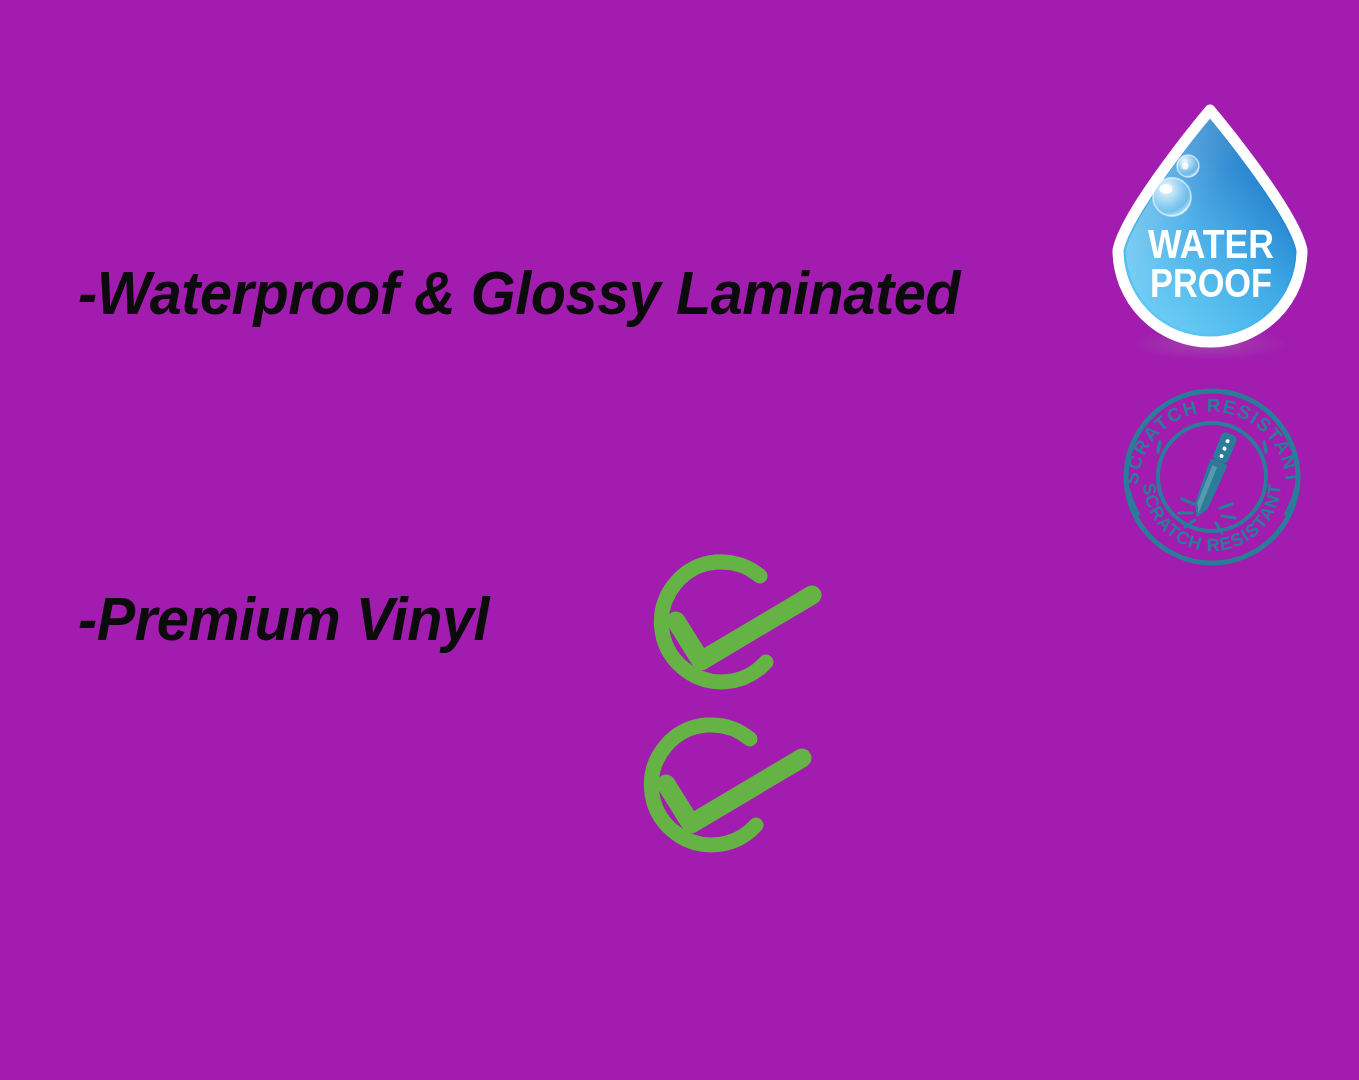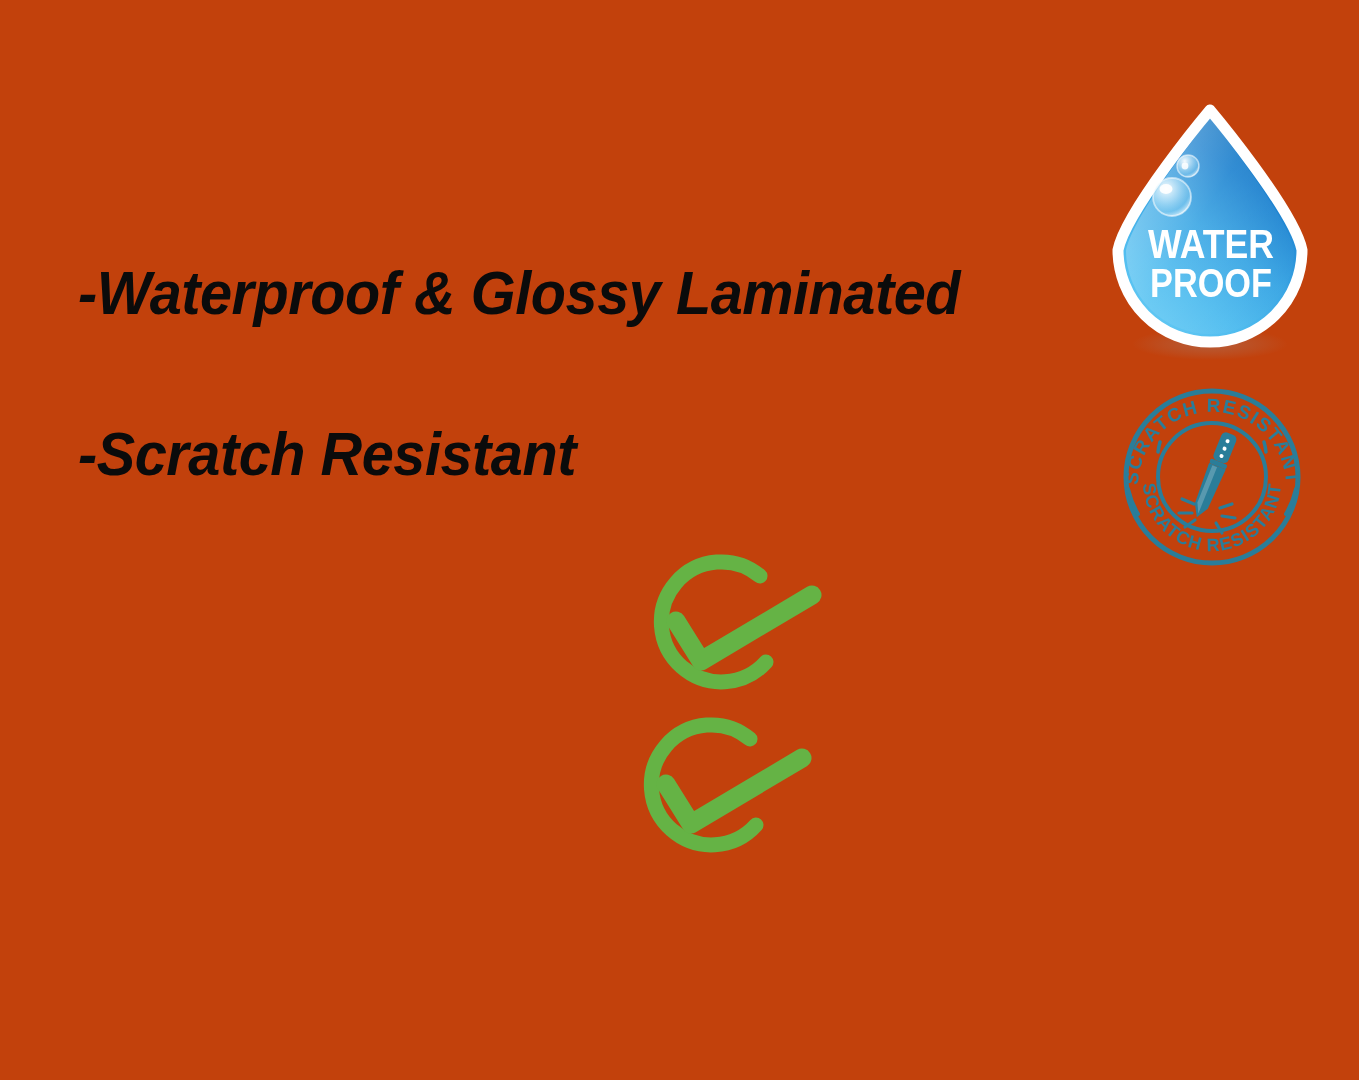--- a/index.html
+++ b/index.html
@@ -7,21 +7,21 @@
     padding: 0;
     background: #ffffff;
   }
   body {
     font-family: "Liberation Sans", sans-serif;
   }
   #page {
     position: relative;
     width: 1359px;
     height: 1080px;
-    background: #c2410c;
+    background: #a21caf;
     overflow: hidden;
   }
 
   
   .feature-list {
     position: absolute;
     left: 0;
     top: 0;
     width: 1100px;
     height: 1080px;
@@ -83,24 +83,24 @@
 <body>
 
 <div id="page">
 
   <div class="feature-list">
 
     <div class="feature-row row-1">
       <span class="feature-text">-Waterproof &amp; Glossy Laminated</span>
     </div>
 
-    <div class="feature-row row-2">
-      <span class="feature-text">-Scratch Resistant</span>
+
+    <div class="feature-row row-3">
+      <span class="feature-text">-Premium Vinyl</span>
     </div>
-
 
 
   </div>
 
   <div class="check-badge check-1">
     <svg viewBox="0 0 200 160" width="200" height="160" aria-hidden="true">
 
       <path d="M 122 23
                A 60 60 0 1 0 128 109" fill="none" stroke="#65b345" stroke-width="15" stroke-linecap="round"></path>
 

